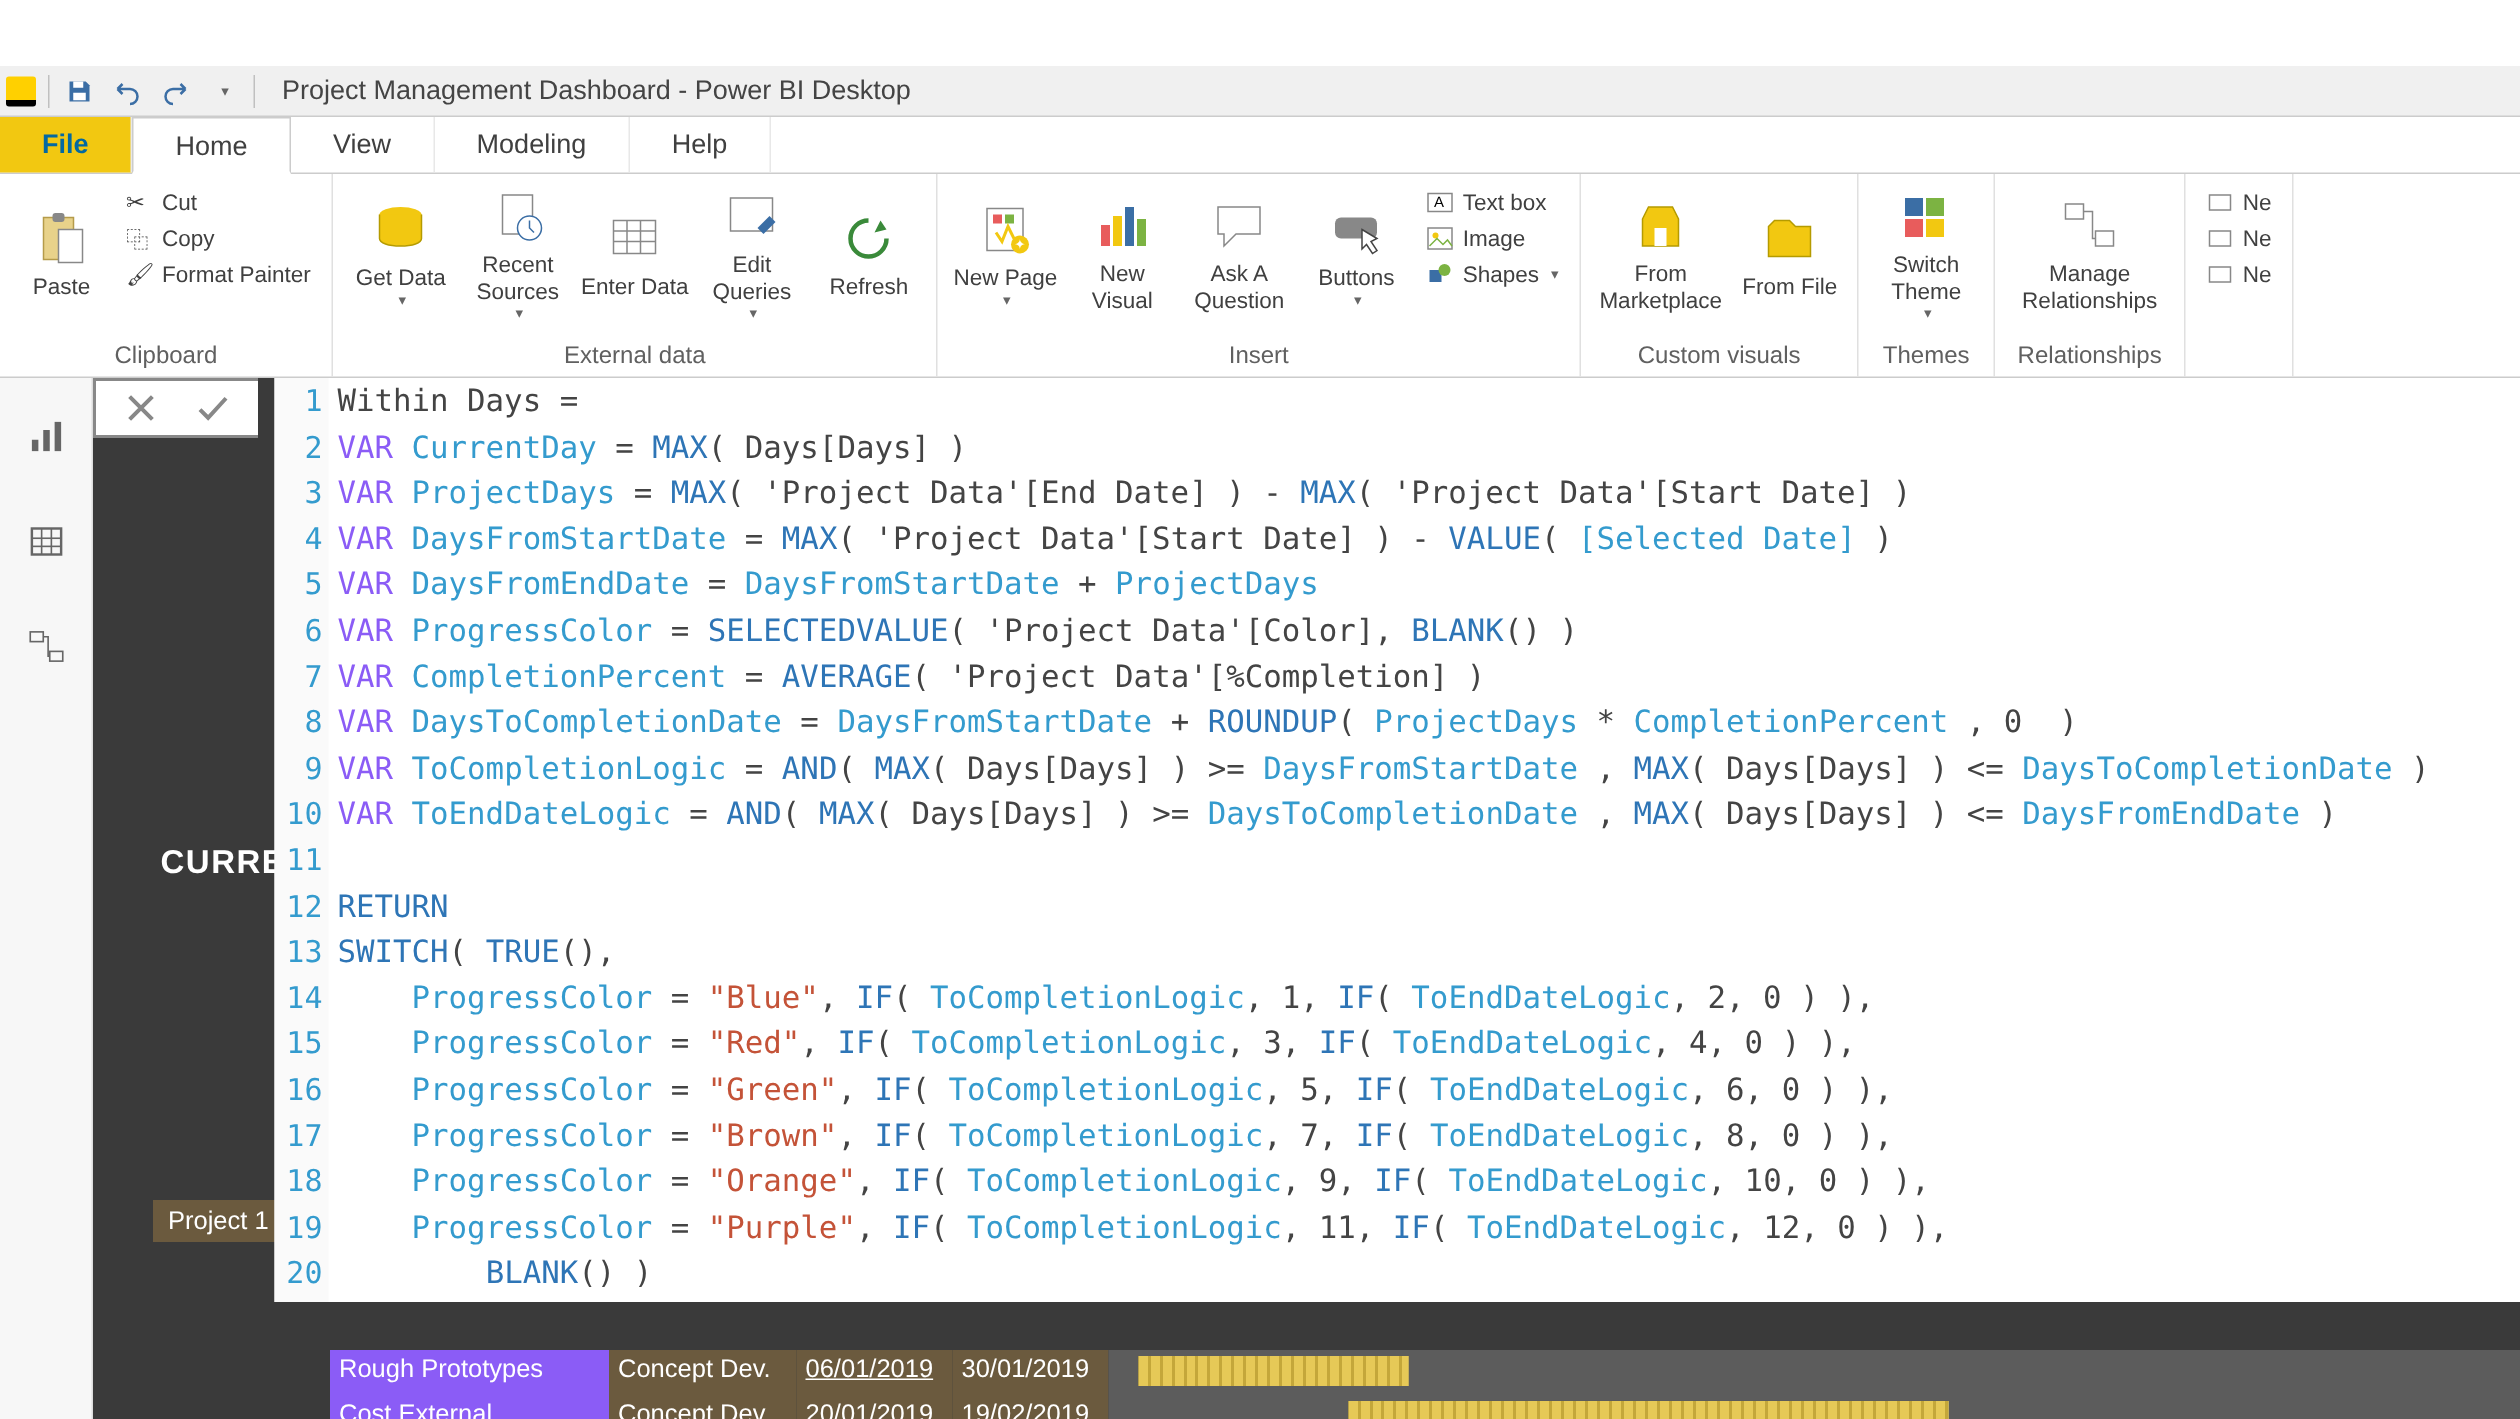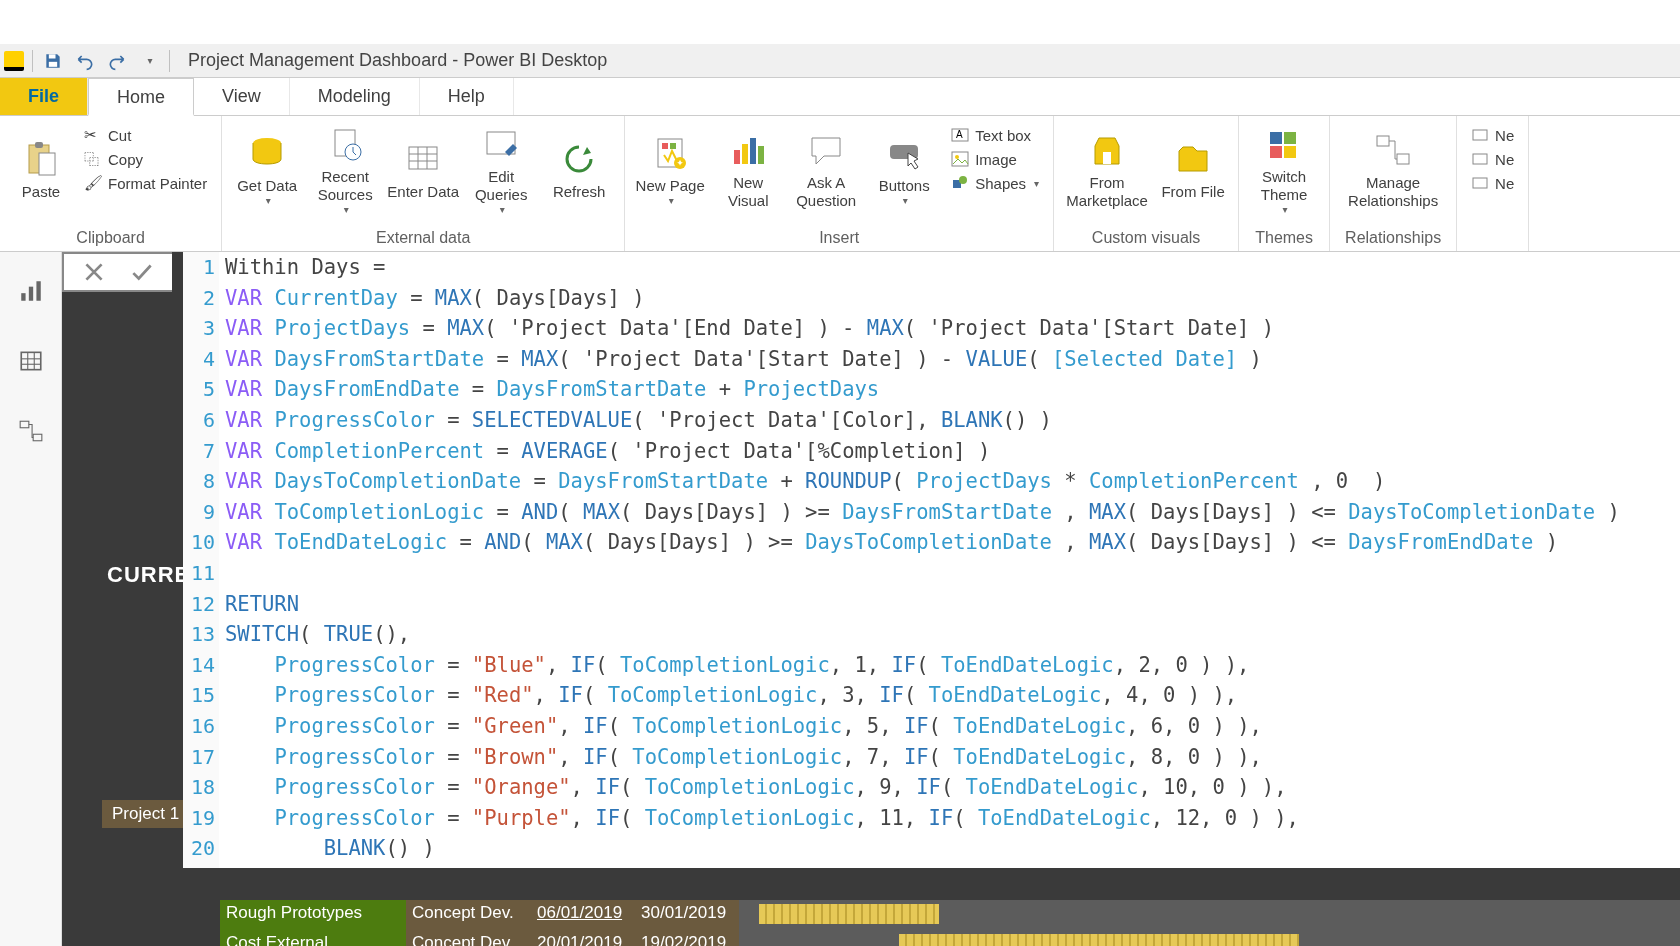--- a/index.html
+++ b/index.html
@@ -59,21 +59,21 @@
 .kw-ret { color: #2e75b6; }
 .kw-name { color: #349bce; }
 .kw-str { color: #c45338; }
 .kw-text { color: #444; }
 .current-label { position: absolute; left: 45px; top: 310px; font-size: 22px; font-weight: 700; color: #fff; letter-spacing: 1px; }
 .project-label { position: absolute; left: 40px; top: 548px; font-size: 17px; color: #fff; background: #6b5a3e; padding: 4px 10px; }
 
 .table-peek { position: absolute; left: 158px; bottom: 0; right: 0; }
 .table-row { display: flex; height: 30px; font-size: 17px; color: #fff; }
 .table-cell { padding: 3px 6px; }
-.c1 { width: 186px; background: #4d7c0f; }
+.c1 { width: 186px; background: #8b5cf6; }
 .c2 { width: 125px; background: #6b5a3e; }
 .c3 { width: 104px; background: #6b5a3e; text-decoration: underline; }
 .c4 { width: 104px; background: #6b5a3e; }
 .gantt-area { flex: 1; background: #5c5c5c; position: relative; }
 .gantt-bar { position: absolute; height: 20px; top: 4px; background: linear-gradient(90deg, #e6c957, #e6c957); }
 .gantt-ticks { position: absolute; inset: 0; background: repeating-linear-gradient(90deg, #e6c957 0 6px, #c4a73a 6px 8px); }
 </style>
 </head>
 <body>
 

